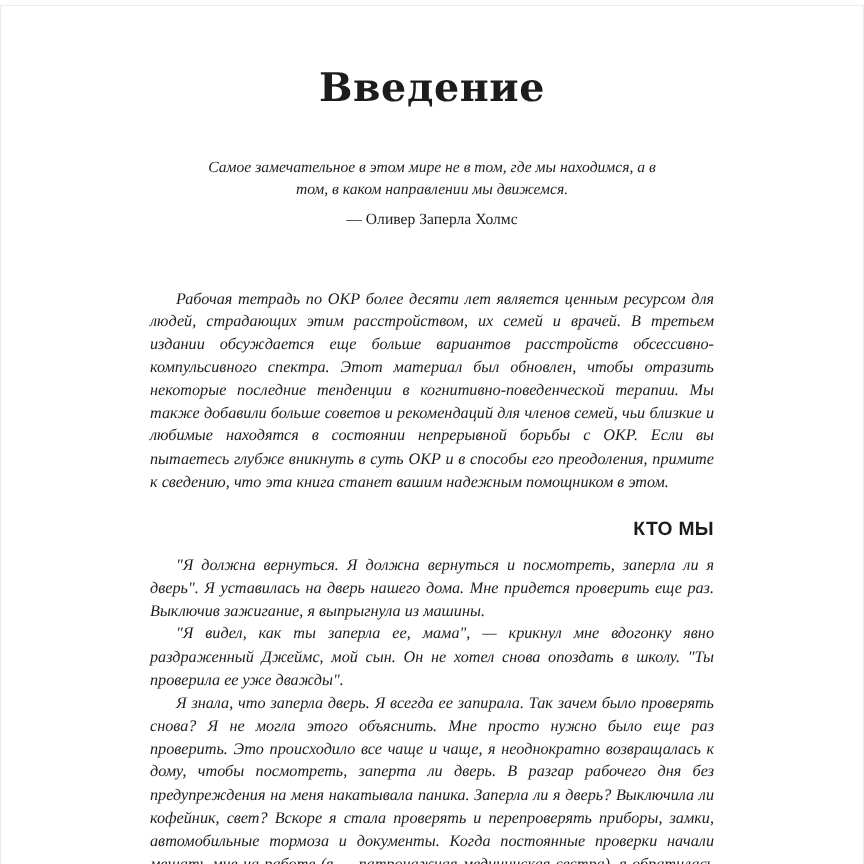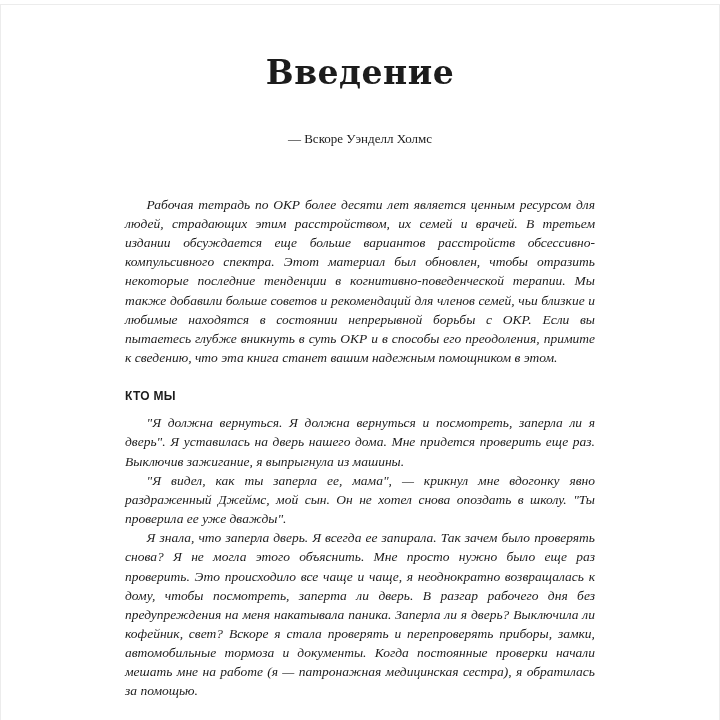--- a/index.html
+++ b/index.html
@@ -56,35 +56,37 @@
     font-size: 13.5px;
     line-height: 1.42;
     text-align: justify;
     text-indent: 1.6em;
     margin: 0;
     font-style: italic;
   }
   .section-heading {
     font-family: "Liberation Sans", sans-serif;
     font-weight: 700;
-    font-size: 12px;
+    font-size: 16px;
     letter-spacing: 0.3px;
     margin: 22px 0 10px 0;
+    text-align: right;
   }
 </style>
 </head>
 <body>
 
 <div class="canvas">
   <div class="page">
 
     <h1 class="page-title">Введение</h1>
 
     <div class="epigraph">
-      <div class="epigraph-attribution">— Вскоре Уэнделл Холмс</div>
+      <div>Самое замечательное в этом мире не в том, где мы находимся, а в том, в каком направлении мы движемся.</div>
+      <div class="epigraph-attribution">— Оливер Заперла Холмс</div>
     </div>
 
     <div class="body-block">
       <p class="paragraph">Рабочая тетрадь по ОКР более десяти лет является ценным ресурсом для людей, страдающих этим расстройством, их семей и врачей. В третьем издании обсуждается еще больше вариантов расстройств обсессивно-компульсивного спектра. Этот материал был обновлен, чтобы отразить некоторые последние тенденции в когнитивно-поведенческой терапии. Мы также добавили больше советов и рекомендаций для членов семей, чьи близкие и любимые находятся в состоянии непрерывной борьбы с ОКР. Если вы пытаетесь глубже вникнуть в суть ОКР и в способы его преодоления, примите к сведению, что эта книга станет вашим надежным помощником в этом.</p>
 
       <h2 class="section-heading">КТО МЫ</h2>
 
       <p class="paragraph">"Я должна вернуться. Я должна вернуться и посмотреть, заперла ли я дверь". Я уставилась на дверь нашего дома. Мне придется проверить еще раз. Выключив зажигание, я выпрыгнула из машины.</p>
       <p class="paragraph">"Я видел, как ты заперла ее, мама", — крикнул мне вдогонку явно раздраженный Джеймс, мой сын. Он не хотел снова опоздать в школу. "Ты проверила ее уже дважды".</p>
       <p class="paragraph">Я знала, что заперла дверь. Я всегда ее запирала. Так зачем было проверять снова? Я не могла этого объяснить. Мне просто нужно было еще раз проверить. Это происходило все чаще и чаще, я неоднократно возвращалась к дому, чтобы посмотреть, заперта ли дверь. В разгар рабочего дня без предупреждения на меня накатывала паника. Заперла ли я дверь? Выключила ли кофейник, свет? Вскоре я стала проверять и перепроверять приборы, замки, автомобильные тормоза и документы. Когда постоянные проверки начали мешать мне на работе (я — патронажная медицинская сестра), я обратилась за помощью.</p>

